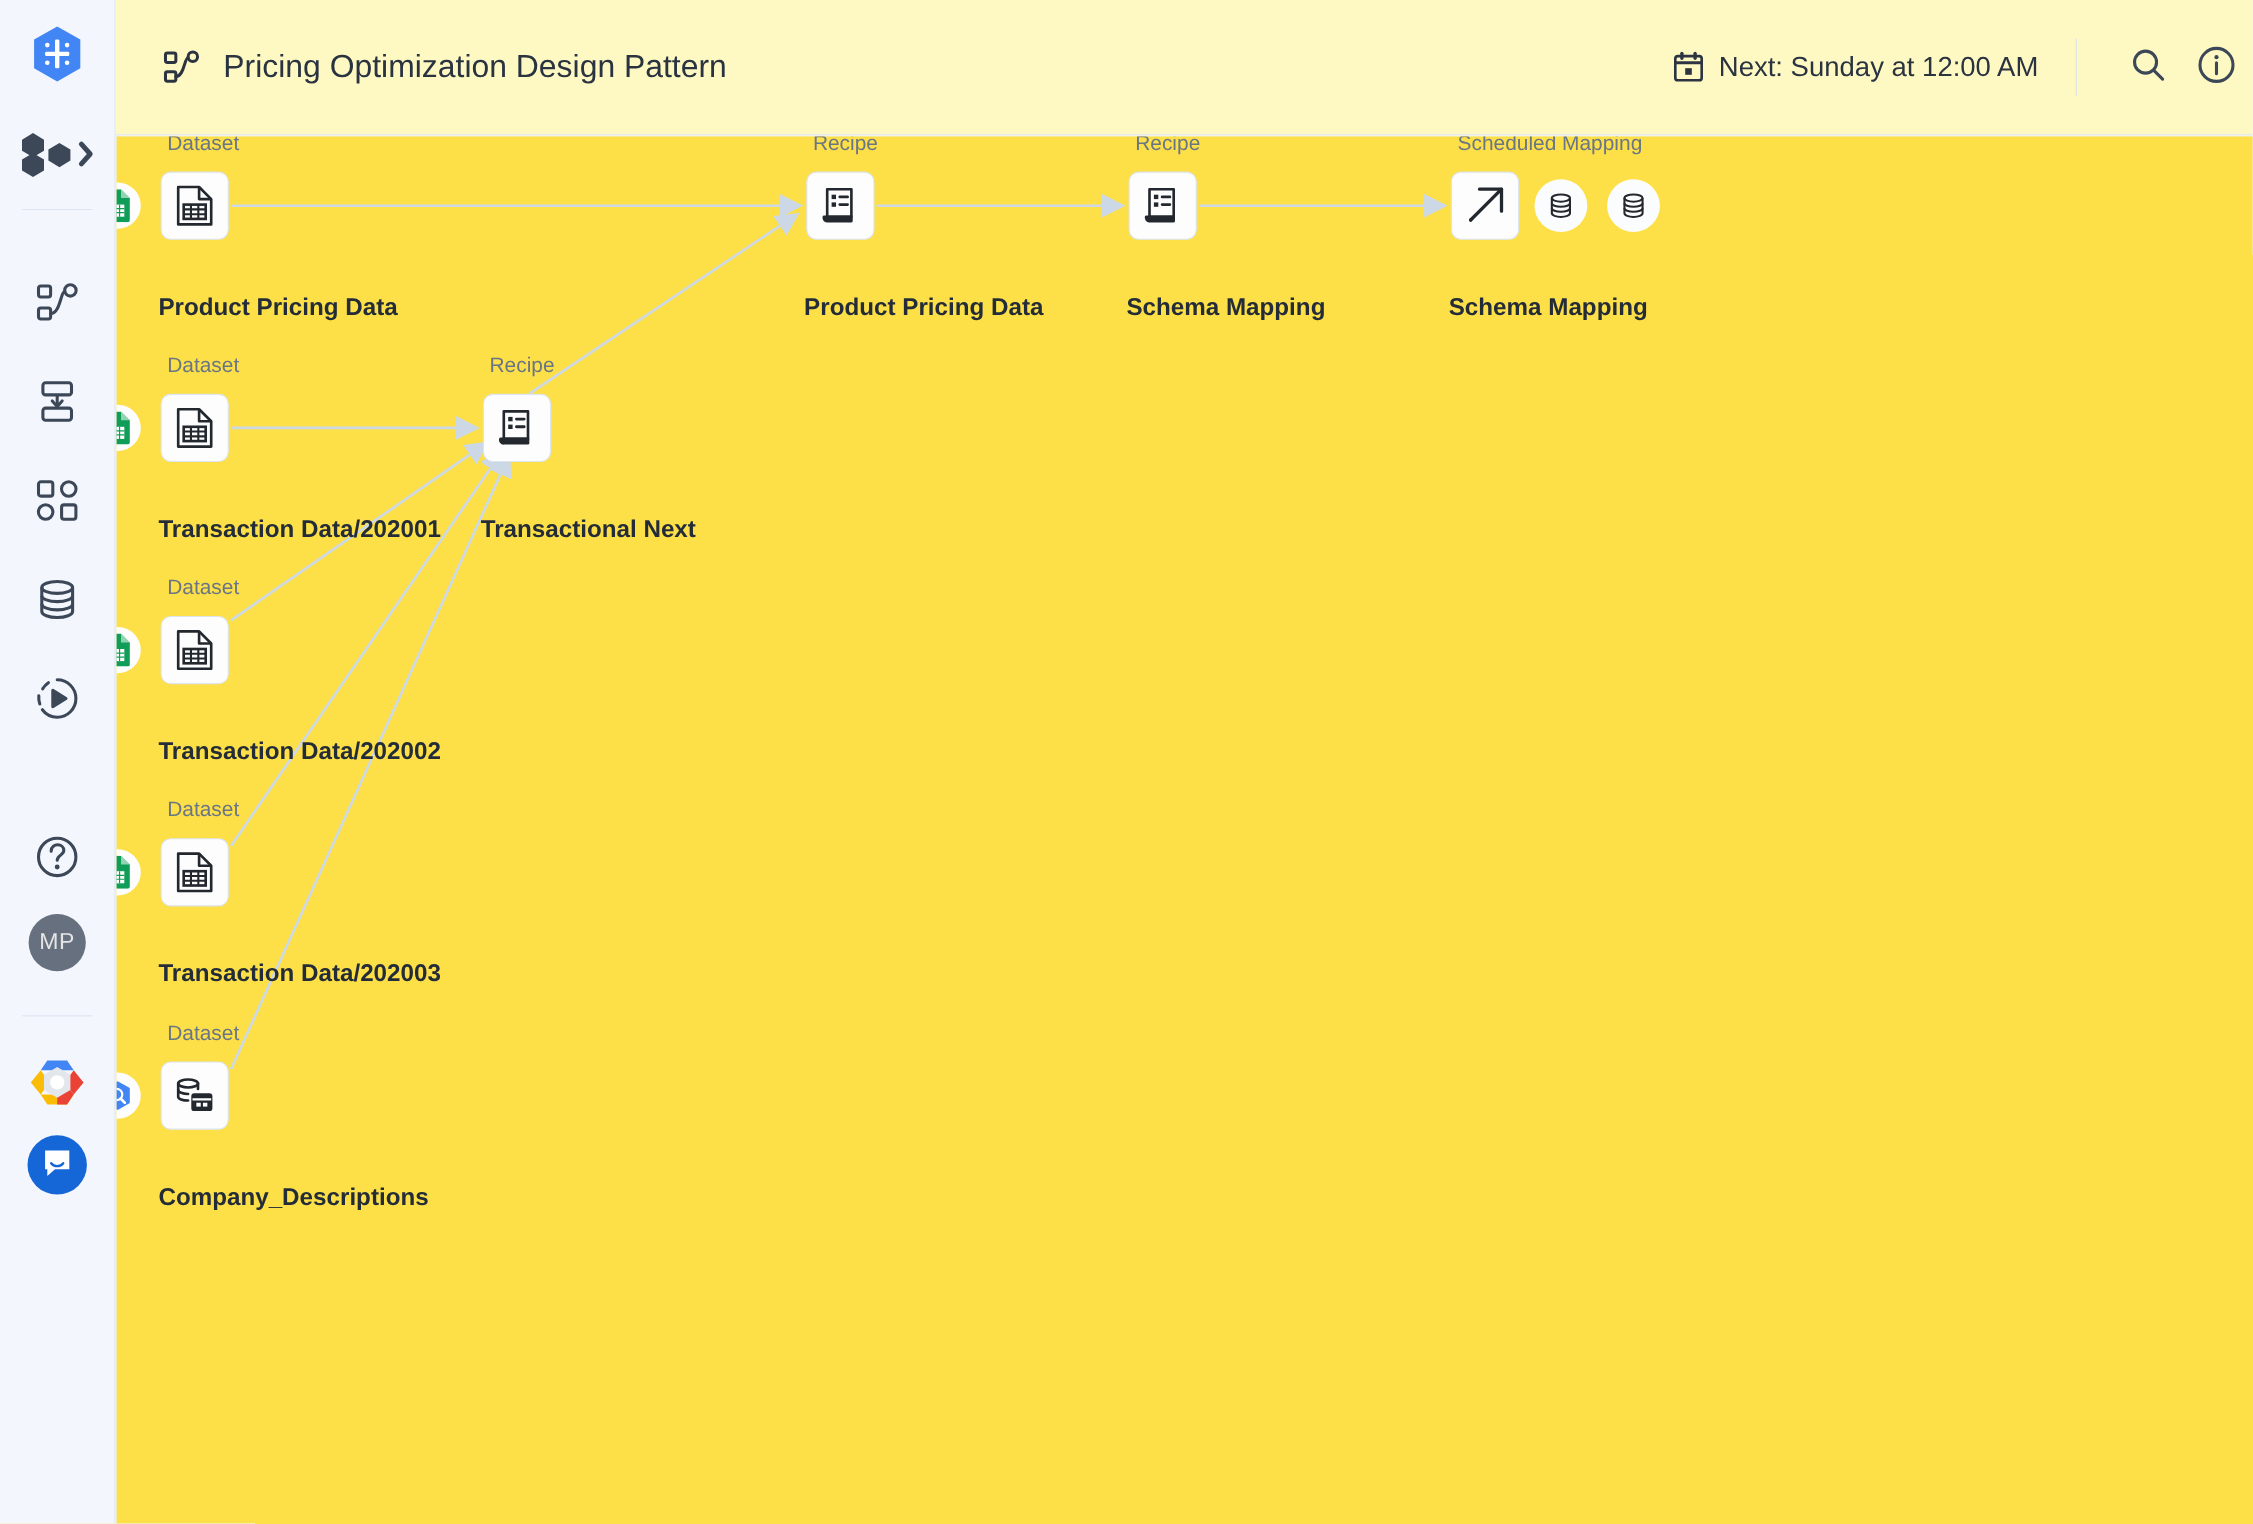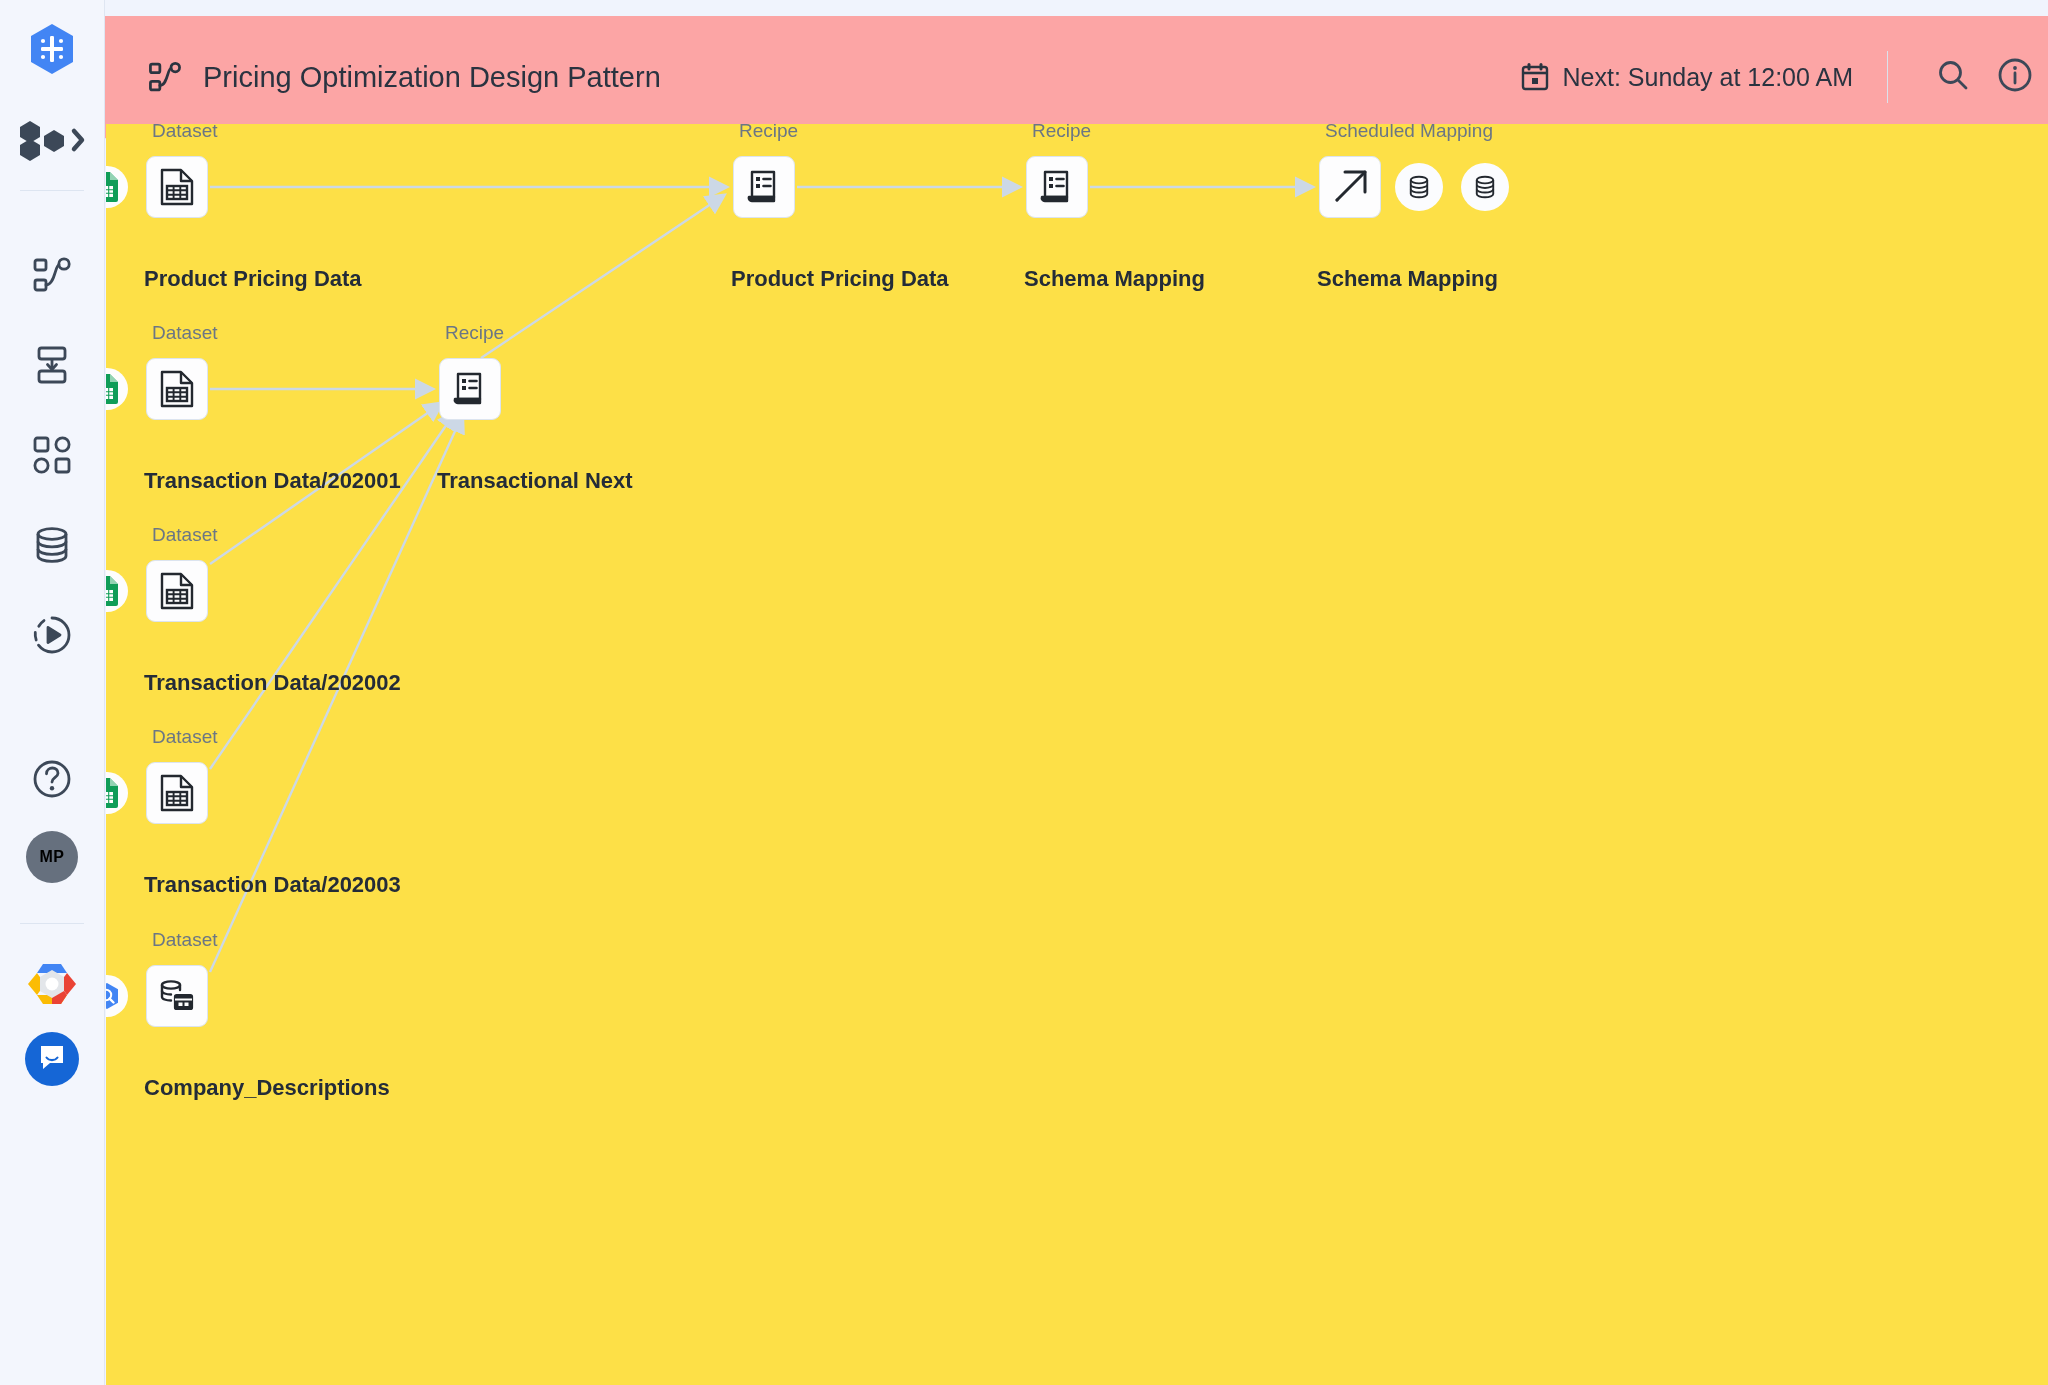--- a/index.html
+++ b/index.html
@@ -23,36 +23,36 @@
   .rail-div { width: 64px; height: 1px; background: #dde5f1; margin-top: 26px; }
   .rail-icon {
     width: 52px; height: 52px; margin-top: 38px;
     display: flex; align-items: center; justify-content: center;
     color: #3c4858;
   }
   .rail-icon.first { margin-top: 58px; }
   .rail-icon svg { display:block; }
   .rail-avatar {
     width: 52px; height: 52px; border-radius: 50%;
-    background: #66707e; color: #000000;
+    background: #66707e; color: #e5e5e5;
     display: flex; align-items: center; justify-content: center;
-    font-size: 16px; font-weight: 700; letter-spacing: .5px;
+    font-size: 21px; font-weight: 400; letter-spacing: .5px;
     margin-top: 26px;
   }
   .rail-div2 { width: 64px; height: 1px; background: #dde5f1; margin-top: 40px; }
   .rail-gcp { margin-top: 34px; width: 52px; height: 52px; display:flex; align-items:center; justify-content:center;}
   .rail-chat {
     margin-top: 22px; width: 54px; height: 54px; border-radius: 50%;
     background: #1566d6; display:flex; align-items:center; justify-content:center;
   }
 
   
   #header {
-    position: absolute; left: 105px; top: 16px; right: 0; height: 123px;
-    background: #fca5a5; border-bottom: 1px solid #e3e9f2;
+    position: absolute; left: 105px; top: 0; right: 0; height: 123px;
+    background: #fef9c3; border-bottom: 1px solid #e3e9f2;
     display: flex; align-items: center; gap: 13px;
   }
   #header-left { display: flex; align-items: center; gap: 20px; padding-left: 42px; flex: 1; }
   #flow-glyph { width: 36px; height: 36px; color:#2b3440; flex: 0 0 auto;}
   #page-title { font-size: 29px; color: #2a3340; font-weight: 400; white-space: nowrap; }
   #header-right { display: flex; align-items: center; padding-right: 2px; gap: 0; }
   .sched { display: flex; align-items: center; gap: 13px; color: #2a3340; font-size: 25px; }
   .sched svg { display: block; }
   .hdr-sep { width: 1px; height: 52px; background: #dbe2ec; margin: 0 34px; }
   .hdr-btn { width: 62px; height: 62px; display: flex; align-items: center; justify-content: center; color: #3c4858; }

